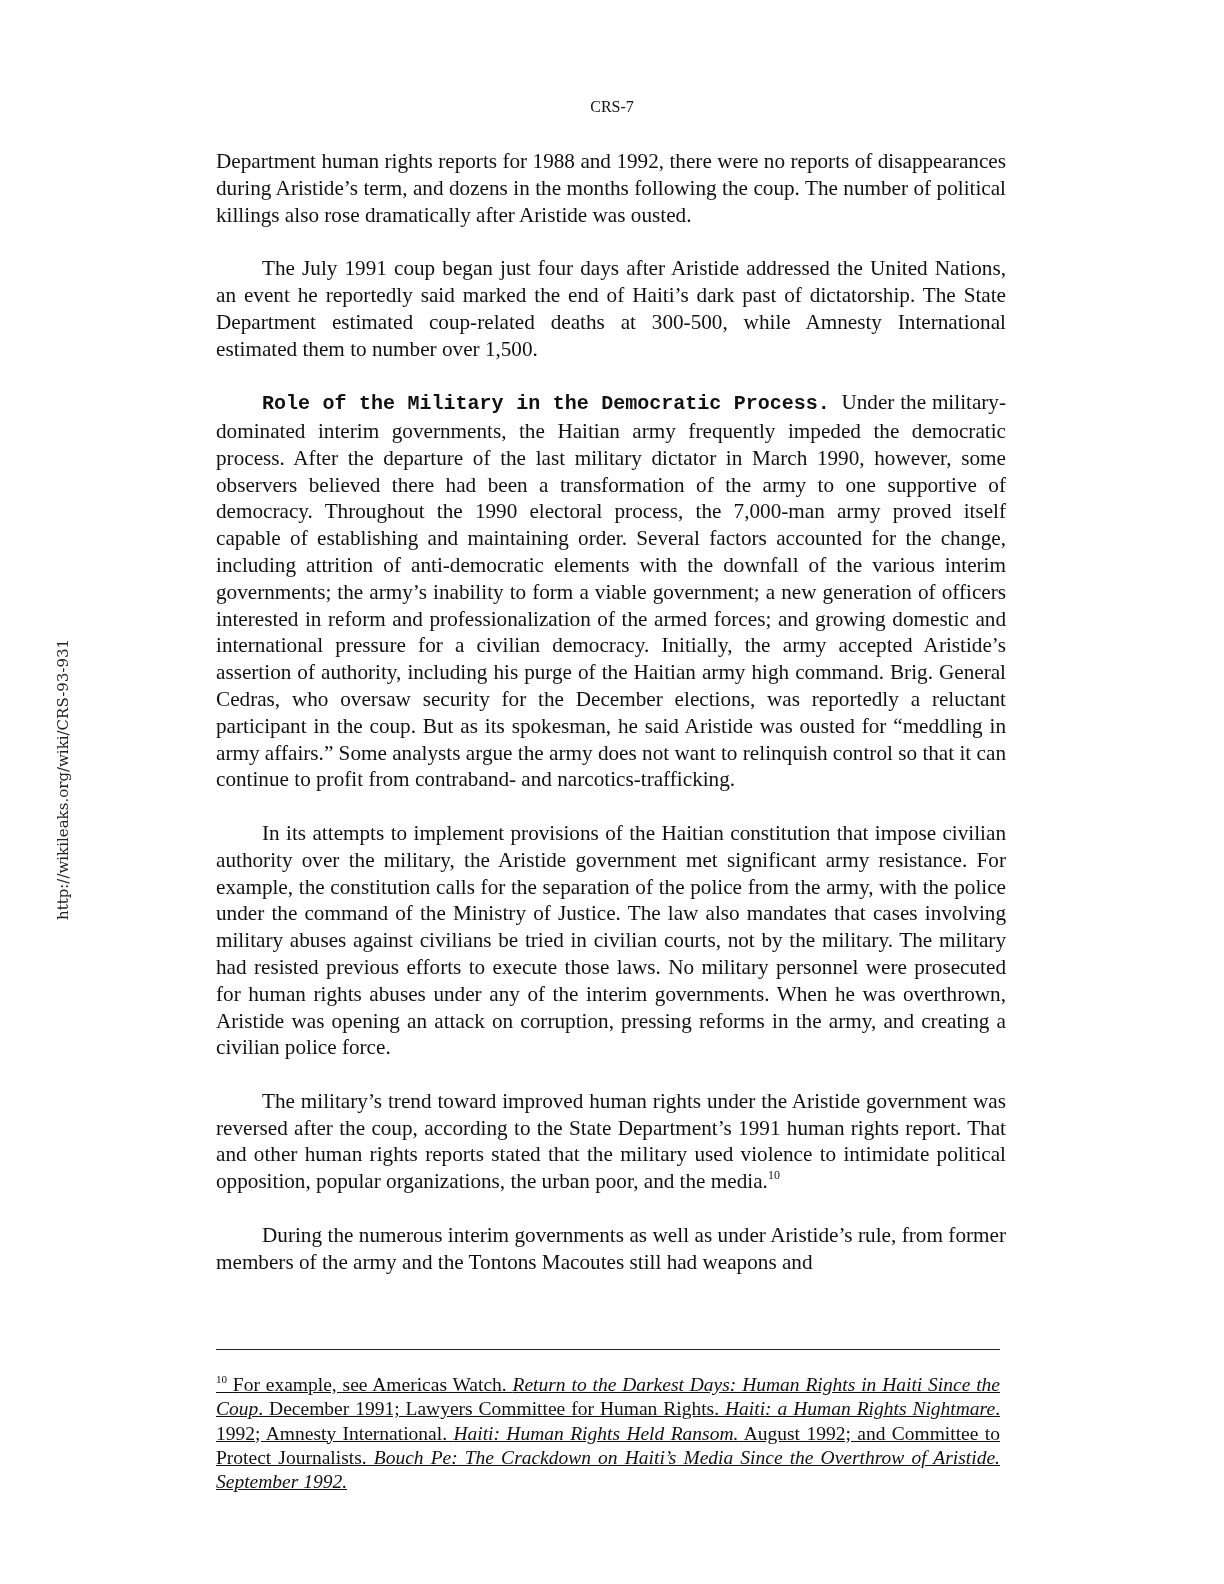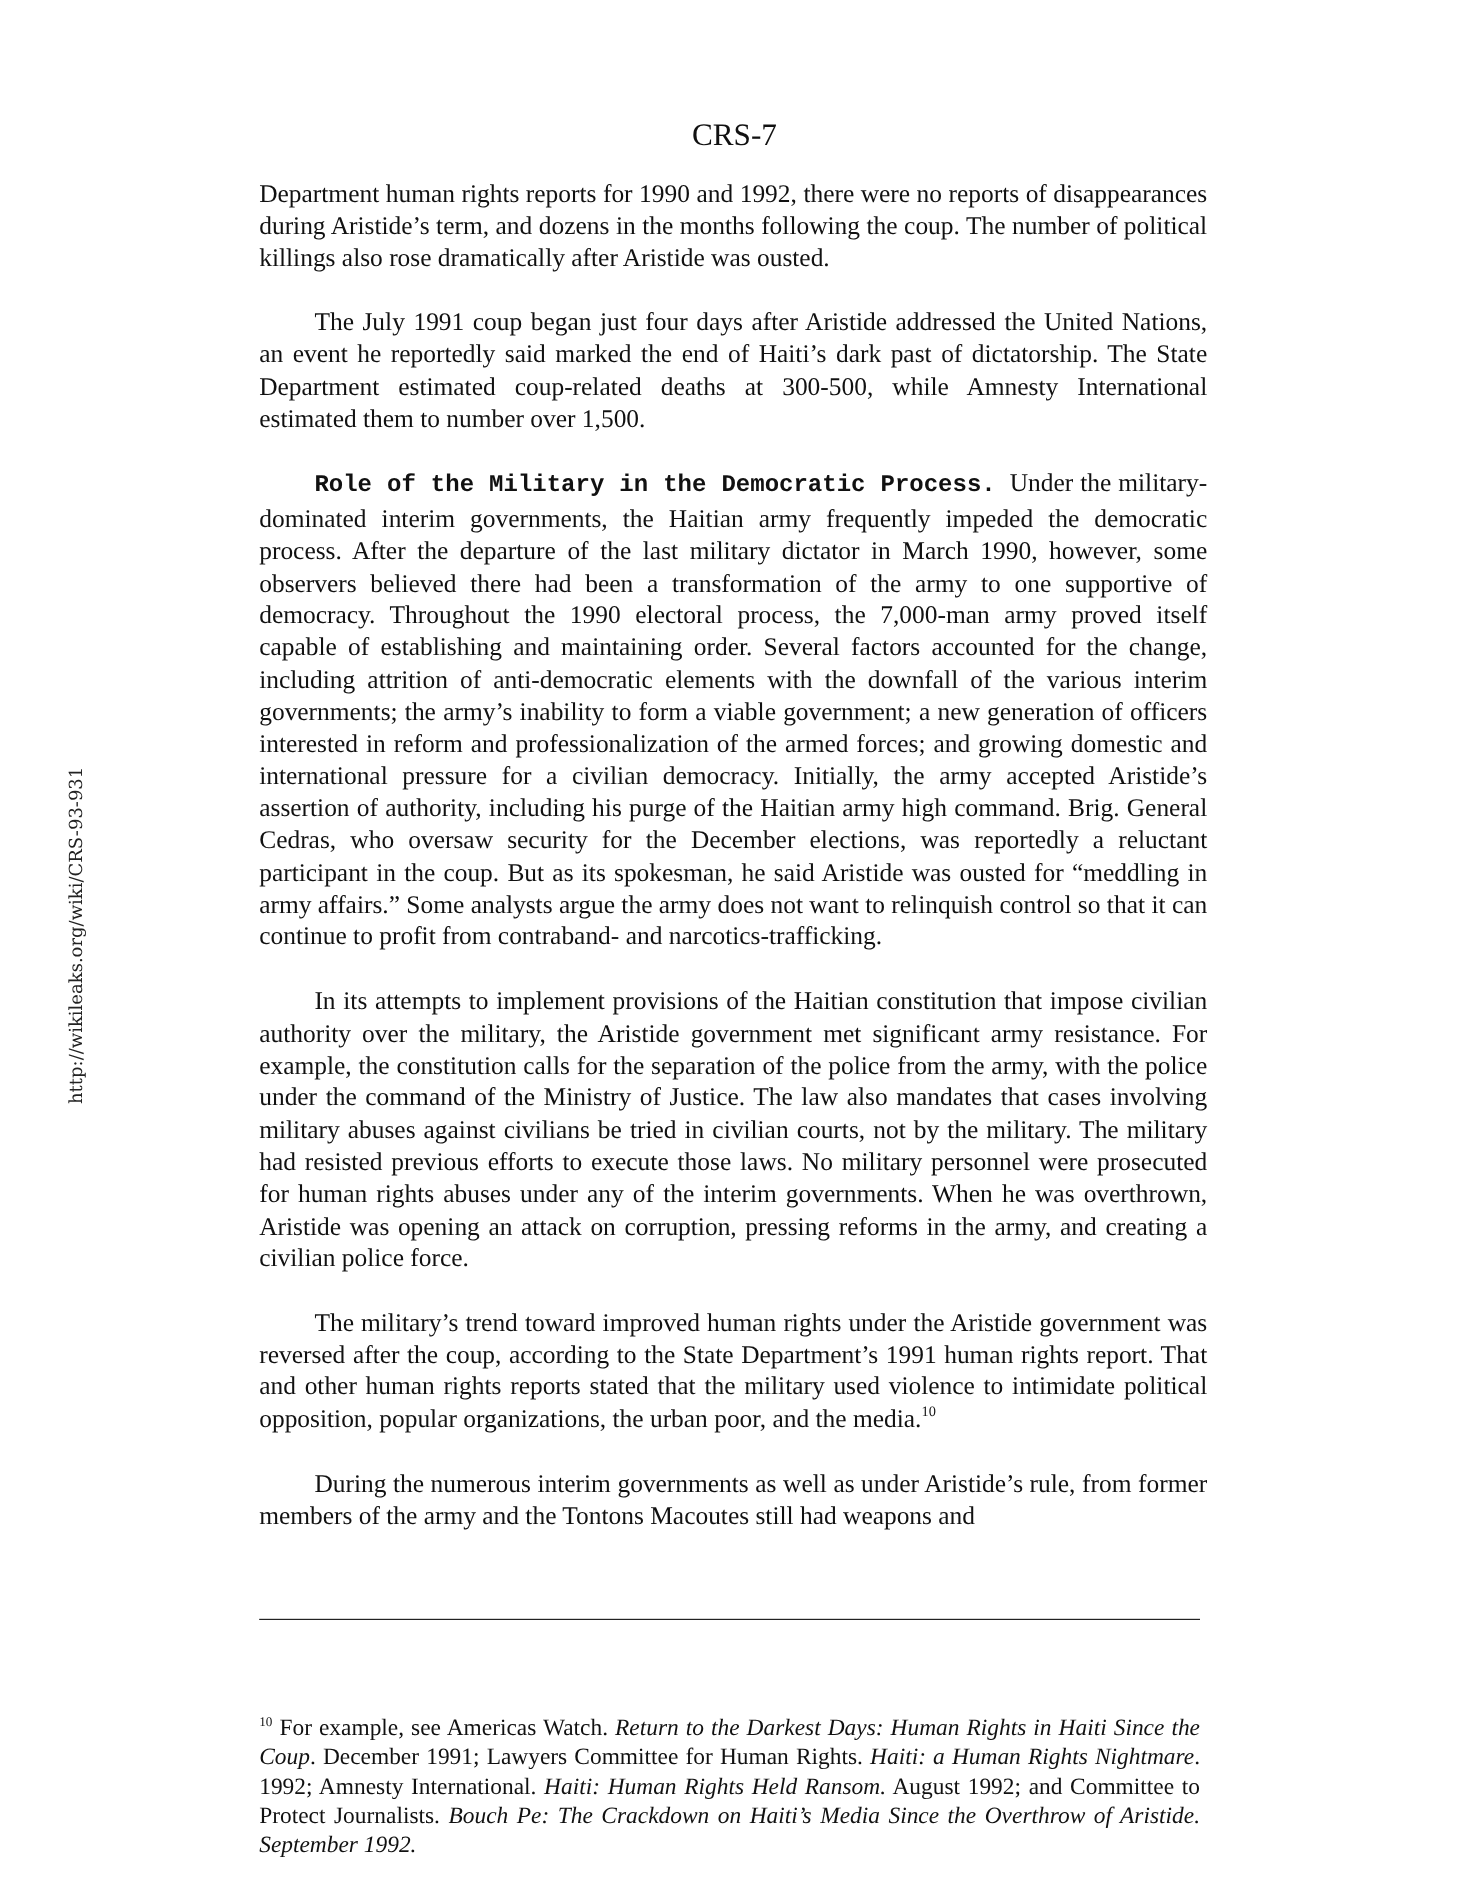--- a/index.html
+++ b/index.html
@@ -1,45 +1,45 @@
 <!DOCTYPE html>
 <html><head>
 <meta charset="utf-8">
 <style>
   html, body { margin: 0; padding: 0; background: #ffffff; }
   body { width: 1224px; height: 1584px; position: relative; overflow: hidden;
          font-family: "Liberation Serif", "DejaVu Serif", serif; color: #111; }
   .header { position: absolute; top: 98px; left: 0; width: 1224px; text-align: center;
-            font-size: 26px; }
+            font-size: 16px; }
   .sidebar { position: absolute; left: 54px; top: 920px; transform-origin: 0 0;
              transform: rotate(-90deg); font-family: "DejaVu Serif", serif; font-size: 15px;
              white-space: nowrap; color: #222; }
   .body-text { position: absolute; left: 216px; top: 148px; width: 790px;
                font-size: 21.2px; line-height: 26.8px; text-align: justify; }
   .body-text p { margin: 0 0 26.8px 0; }
   .body-text p.indent { text-indent: 46px; }
   .heading-run { font-family: Liberation Mono, monospace; font-weight: bold;
                  font-size: 20px; }
   sup { font-size: 12px; line-height: 0; vertical-align: 9px; }
   .rule { position: absolute; left: 216px; top: 1349px; width: 784px; height: 0;
           border-top: 1.5px solid #222; }
-  .footnote { position: absolute; left: 216px; top: 1429px; width: 784px;
-              font-size: 19.5px; line-height: 24.3px; text-align: justify; }
+  .footnote { position: absolute; left: 216px; top: 1373px; width: 784px;
+              font-size: 19.5px; line-height: 24.3px; text-align: justify; text-decoration: underline; }
   .footnote i { font-style: italic; }
   .footnote sup { font-size: 11px; vertical-align: 8px; }
 </style>
 </head>
 <body>
 
 <div class="header">CRS-7</div>
 
 <div class="sidebar">http://wikileaks.org/wiki/CRS-93-931</div>
 
 <div class="body-text">
-  <p>Department human rights reports for 1990 and 1992, there were no reports of disappearances during Aristide’s term, and dozens in the months following the coup. The number of political killings also rose dramatically after Aristide was ousted.</p>
+  <p>Department human rights reports for 1988 and 1992, there were no reports of disappearances during Aristide’s term, and dozens in the months following the coup. The number of political killings also rose dramatically after Aristide was ousted.</p>
   <p class="indent">The July 1991 coup began just four days after Aristide addressed the United Nations, an event he reportedly said marked the end of Haiti’s dark past of dictatorship.  The State Department estimated coup-related deaths at 300-500, while Amnesty International estimated them to number over 1,500.</p>
   <p class="indent"><span class="heading-run">Role of the Military in the Democratic Process.</span>&nbsp; <span>Under the military-dominated interim governments, the Haitian army frequently impeded the democratic process.  After the departure of the last military dictator in March 1990, however, some observers believed there had been a transformation of the army to one supportive of democracy.  Throughout the 1990 electoral process, the 7,000-man army proved itself capable of establishing and maintaining order.  Several factors accounted for the change, including attrition of anti-democratic elements with the downfall of the various interim governments; the army’s inability to form a viable government; a new generation of officers interested in reform and professionalization of the armed forces; and growing domestic and international pressure for a civilian democracy.  Initially, the army accepted Aristide’s assertion of authority, including his purge of the Haitian army high command.  Brig. General Cedras, who oversaw security for the December elections, was reportedly a reluctant participant in the coup.  But as its spokesman, he said Aristide was ousted for “meddling in army affairs.”  Some analysts argue the army does not want to relinquish control so that it can continue to profit from contraband- and narcotics-trafficking.</span></p>
   <p class="indent">In its attempts to implement provisions of the Haitian constitution that impose civilian authority over the military, the Aristide government met significant army resistance.  For example, the constitution calls for the separation of the police from the army, with the police under the command of the Ministry of Justice.  The law also mandates that cases involving military abuses against civilians be tried in civilian courts, not by the military.  The military had resisted previous efforts to execute those laws.  No military personnel were prosecuted for human rights abuses under any of the interim governments.  When he was overthrown, Aristide was opening an attack on corruption, pressing reforms in the army, and creating a civilian police force.</p>
   <p class="indent"><span>The military’s trend toward improved human rights under the Aristide government was reversed after the coup, according to the State Department’s 1991 human rights report.  That and other human rights reports stated that the military used violence to intimidate political opposition, popular organizations, the urban poor, and the media.</span><sup>10</sup></p>
   <p class="indent">During the numerous interim governments as well as under Aristide’s rule, from former members of the army and the Tontons Macoutes still had weapons and</p>
 </div>
 
 <div class="rule"></div>
 
 <div class="footnote">

